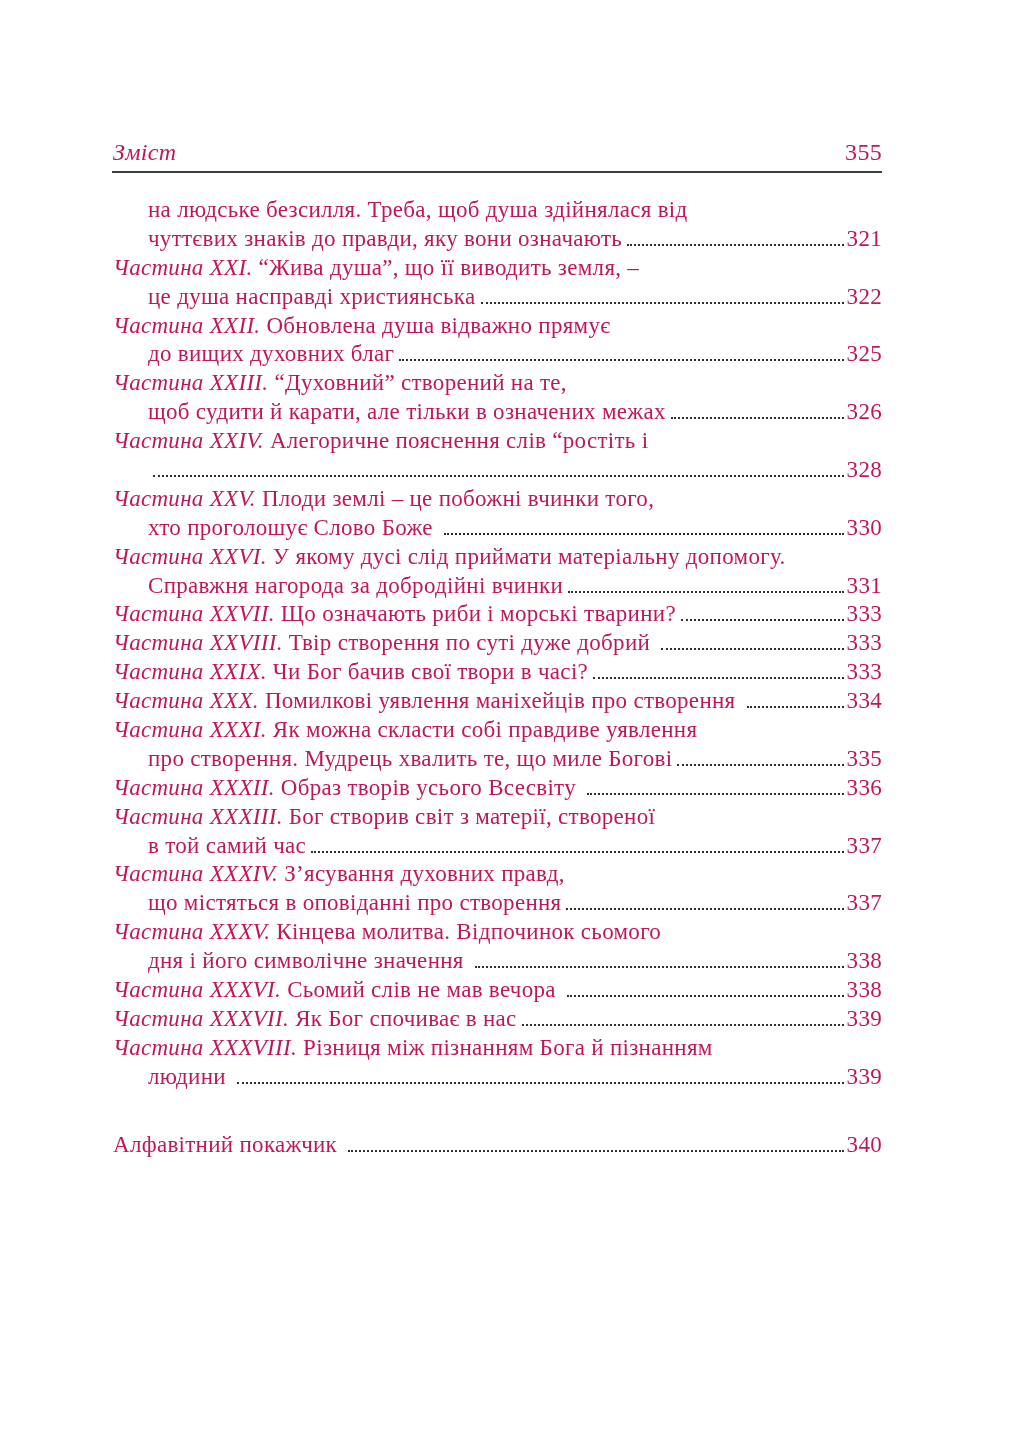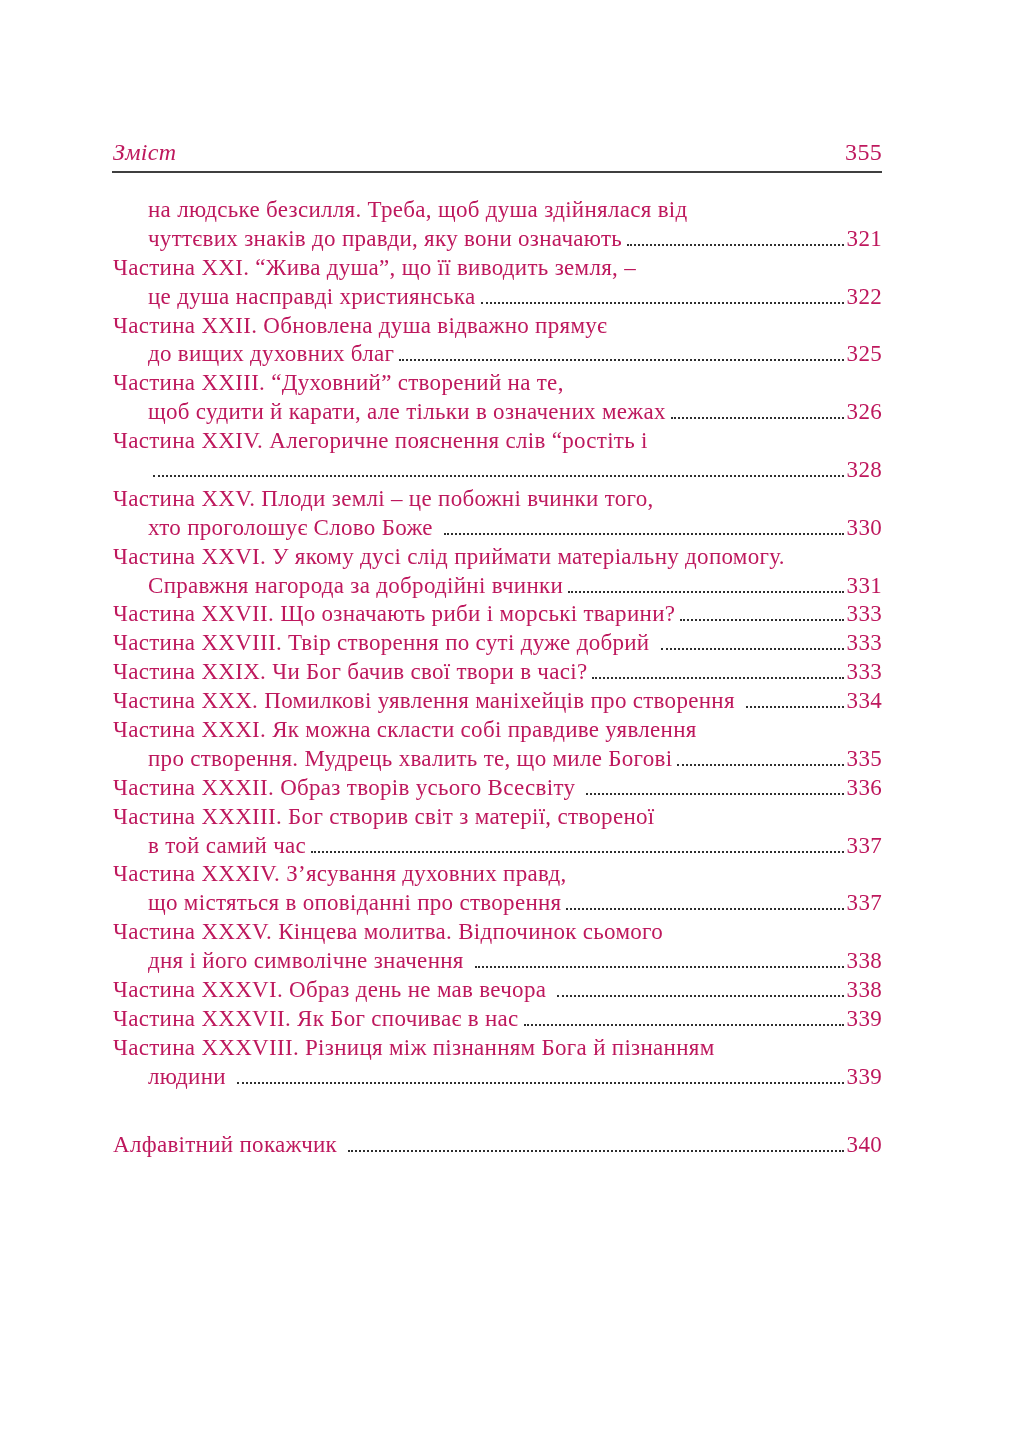--- a/index.html
+++ b/index.html
@@ -55,20 +55,21 @@
     white-space: pre;
   }
   .toc-line.indent {
     padding-left: 35px;
     text-align: right;
   }
   .toc-line.spaced {
     margin-top: 39px;
   }
   .part {
+    font-style: italic;
   }
   .leader {
     flex: 1 1 auto;
     min-width: 8px;
     border-bottom: 2.4px dotted #2e2e2e;
     margin: 0 3px 5px 5px;
   }
   .pagenum {
     flex: 0 0 auto;
   }
@@ -106,20 +107,20 @@
       <div class="toc-line"><span class="part">Частина XXX.</span><span class="txt"> Помилкові уявлення маніхейців про створення </span><span class="leader"></span><span class="pagenum">334</span></div>
       <div class="toc-line"><span class="part">Частина XXXI.</span><span class="txt"> Як можна скласти собі правдиве уявлення</span></div>
       <div class="toc-line indent"><span class="txt">про створення. Мудрець хвалить те, що миле Богові</span><span class="leader"></span><span class="pagenum">335</span></div>
       <div class="toc-line"><span class="part">Частина XXXII.</span><span class="txt"> Образ творів усього Всесвіту </span><span class="leader"></span><span class="pagenum">336</span></div>
       <div class="toc-line"><span class="part">Частина XXXIII.</span><span class="txt"> Бог створив світ з матерії, створеної</span></div>
       <div class="toc-line indent"><span class="txt">в той самий час</span><span class="leader"></span><span class="pagenum">337</span></div>
       <div class="toc-line"><span class="part">Частина XXXIV.</span><span class="txt"> З’ясування духовних правд,</span></div>
       <div class="toc-line indent"><span class="txt">що містяться в оповіданні про створення</span><span class="leader"></span><span class="pagenum">337</span></div>
       <div class="toc-line"><span class="part">Частина XXXV.</span><span class="txt"> Кінцева молитва. Відпочинок сьомого</span></div>
       <div class="toc-line indent"><span class="txt">дня і його символічне значення </span><span class="leader"></span><span class="pagenum">338</span></div>
-      <div class="toc-line"><span class="part">Частина XXXVI.</span><span class="txt"> Образ день не мав вечора </span><span class="leader"></span><span class="pagenum">338</span></div>
+      <div class="toc-line"><span class="part">Частина XXXVI.</span><span class="txt"> Сьомий слів не мав вечора </span><span class="leader"></span><span class="pagenum">338</span></div>
       <div class="toc-line"><span class="part">Частина XXXVII.</span><span class="txt"> Як Бог спочиває в нас</span><span class="leader"></span><span class="pagenum">339</span></div>
       <div class="toc-line"><span class="part">Частина XXXVIII.</span><span class="txt"> Різниця між пізнанням Бога й пізнанням</span></div>
       <div class="toc-line indent"><span class="txt">людини </span><span class="leader"></span><span class="pagenum">339</span></div>
       <div class="toc-line spaced"><span class="txt">Алфавітний покажчик </span><span class="leader"></span><span class="pagenum">340</span></div>
     </div>
 
 </div>
 
 </body></html>

